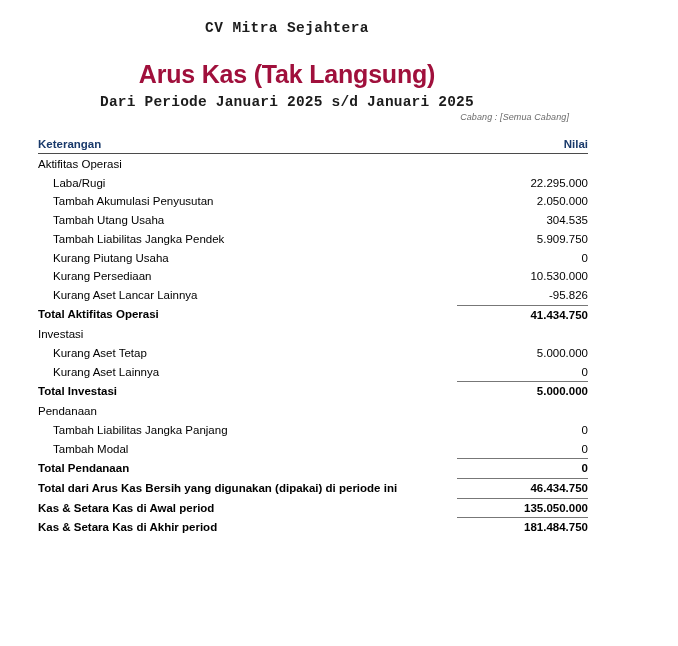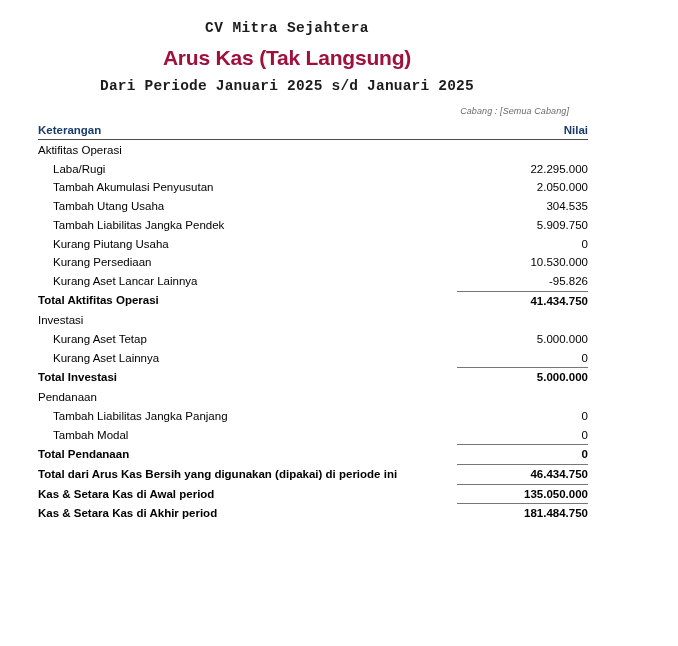--- a/index.html
+++ b/index.html
@@ -29,49 +29,48 @@
   .company-name {
     font-family: "Liberation Mono", "DejaVu Sans Mono", monospace;
     font-size: 14.5px;
     font-weight: 700;
     letter-spacing: 0.4px;
     color: #1c1c1c;
     line-height: 20px;
   }
   .report-title {
     font-family: "Liberation Sans", sans-serif;
-    font-size: 21px;
+    font-size: 25px;
     font-weight: 700;
     color: #a0103c;
     line-height: 32px;
-    margin-top: 4px;
+    margin-top: 20px;
     letter-spacing: -0.2px;
   }
   .report-period {
     font-family: "Liberation Mono", "DejaVu Sans Mono", monospace;
     font-size: 14.5px;
     font-weight: 700;
     letter-spacing: 0.2px;
     color: #1c1c1c;
     line-height: 20px;
     margin-top: 2px;
   }
   .branch-line {
     text-align: right;
     font-size: 9px;
     font-style: italic;
     color: #6b6b6b;
     padding-right: 5px;
-    margin-top: 10px;
     letter-spacing: 0.1px;
   }
 
   
   .table-wrap {
-    margin-top: 8px;
+    margin-top: 16px;
     padding-left: 38px;
     padding-right: 50px;
   }
   table.report {
     width: 550px;
     border-collapse: collapse;
     table-layout: fixed;
   }
   table.report col.c-label { width: 419px; }
   table.report col.c-value { width: 131px; }

